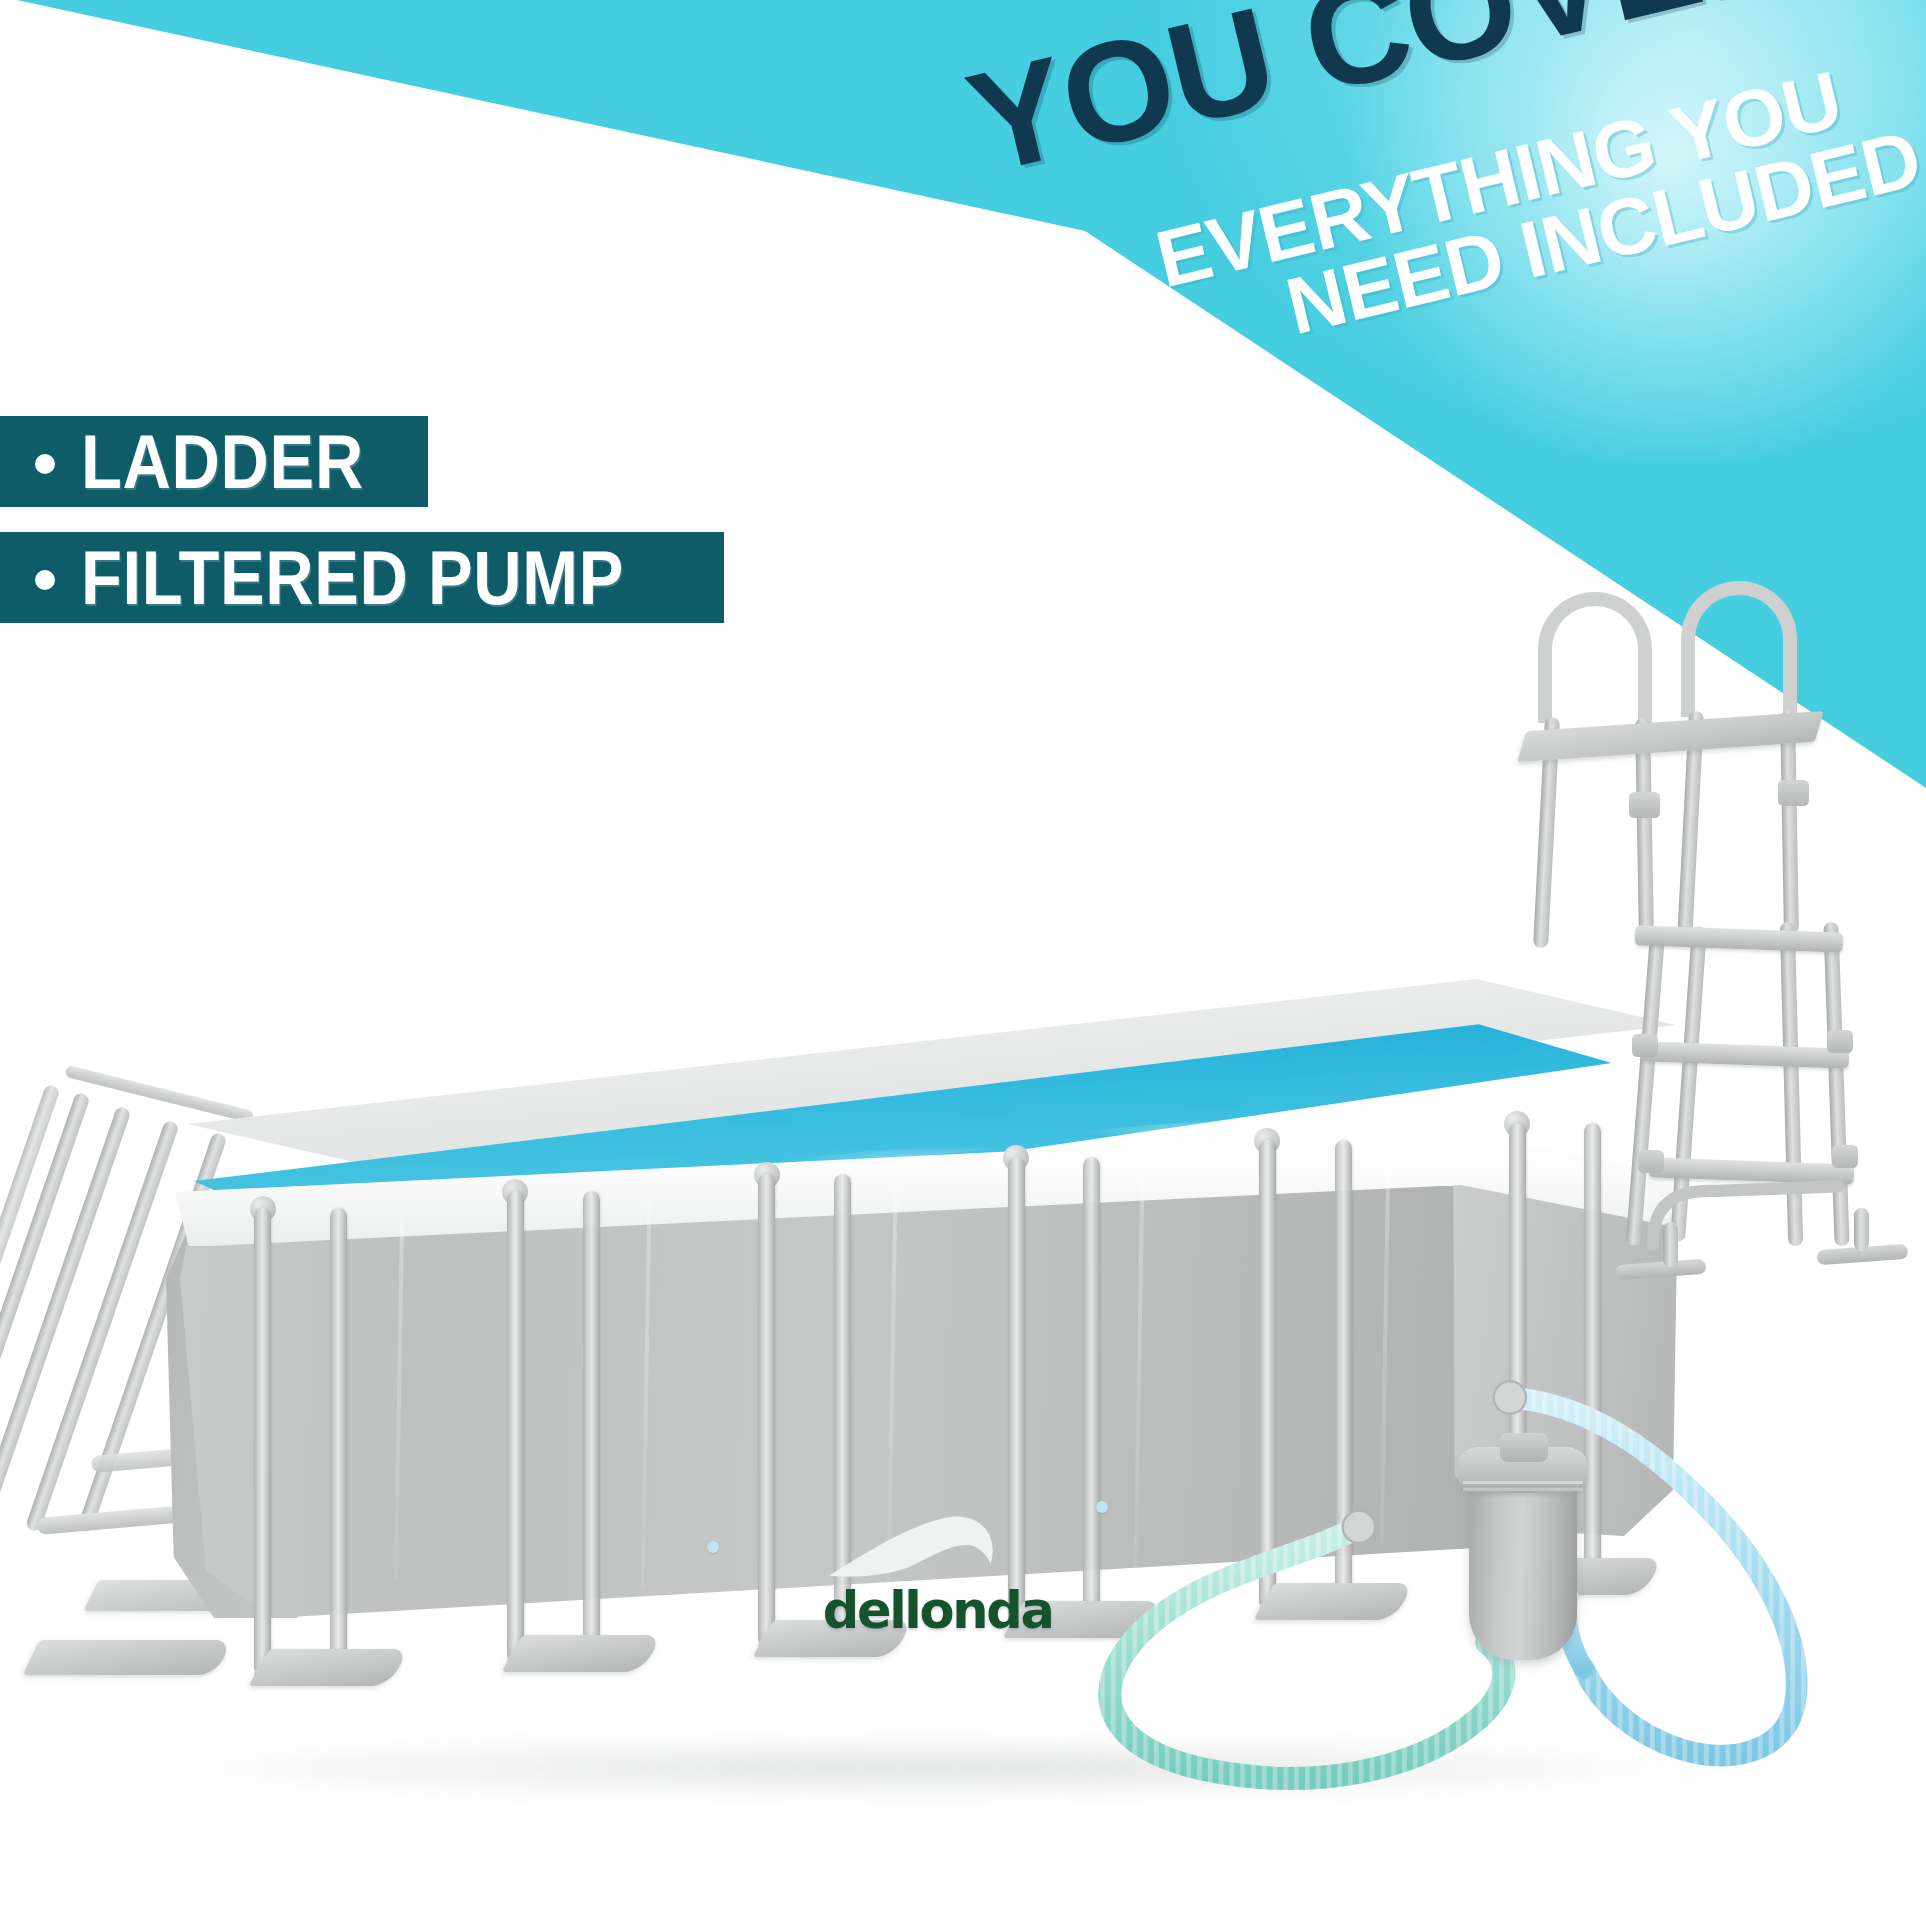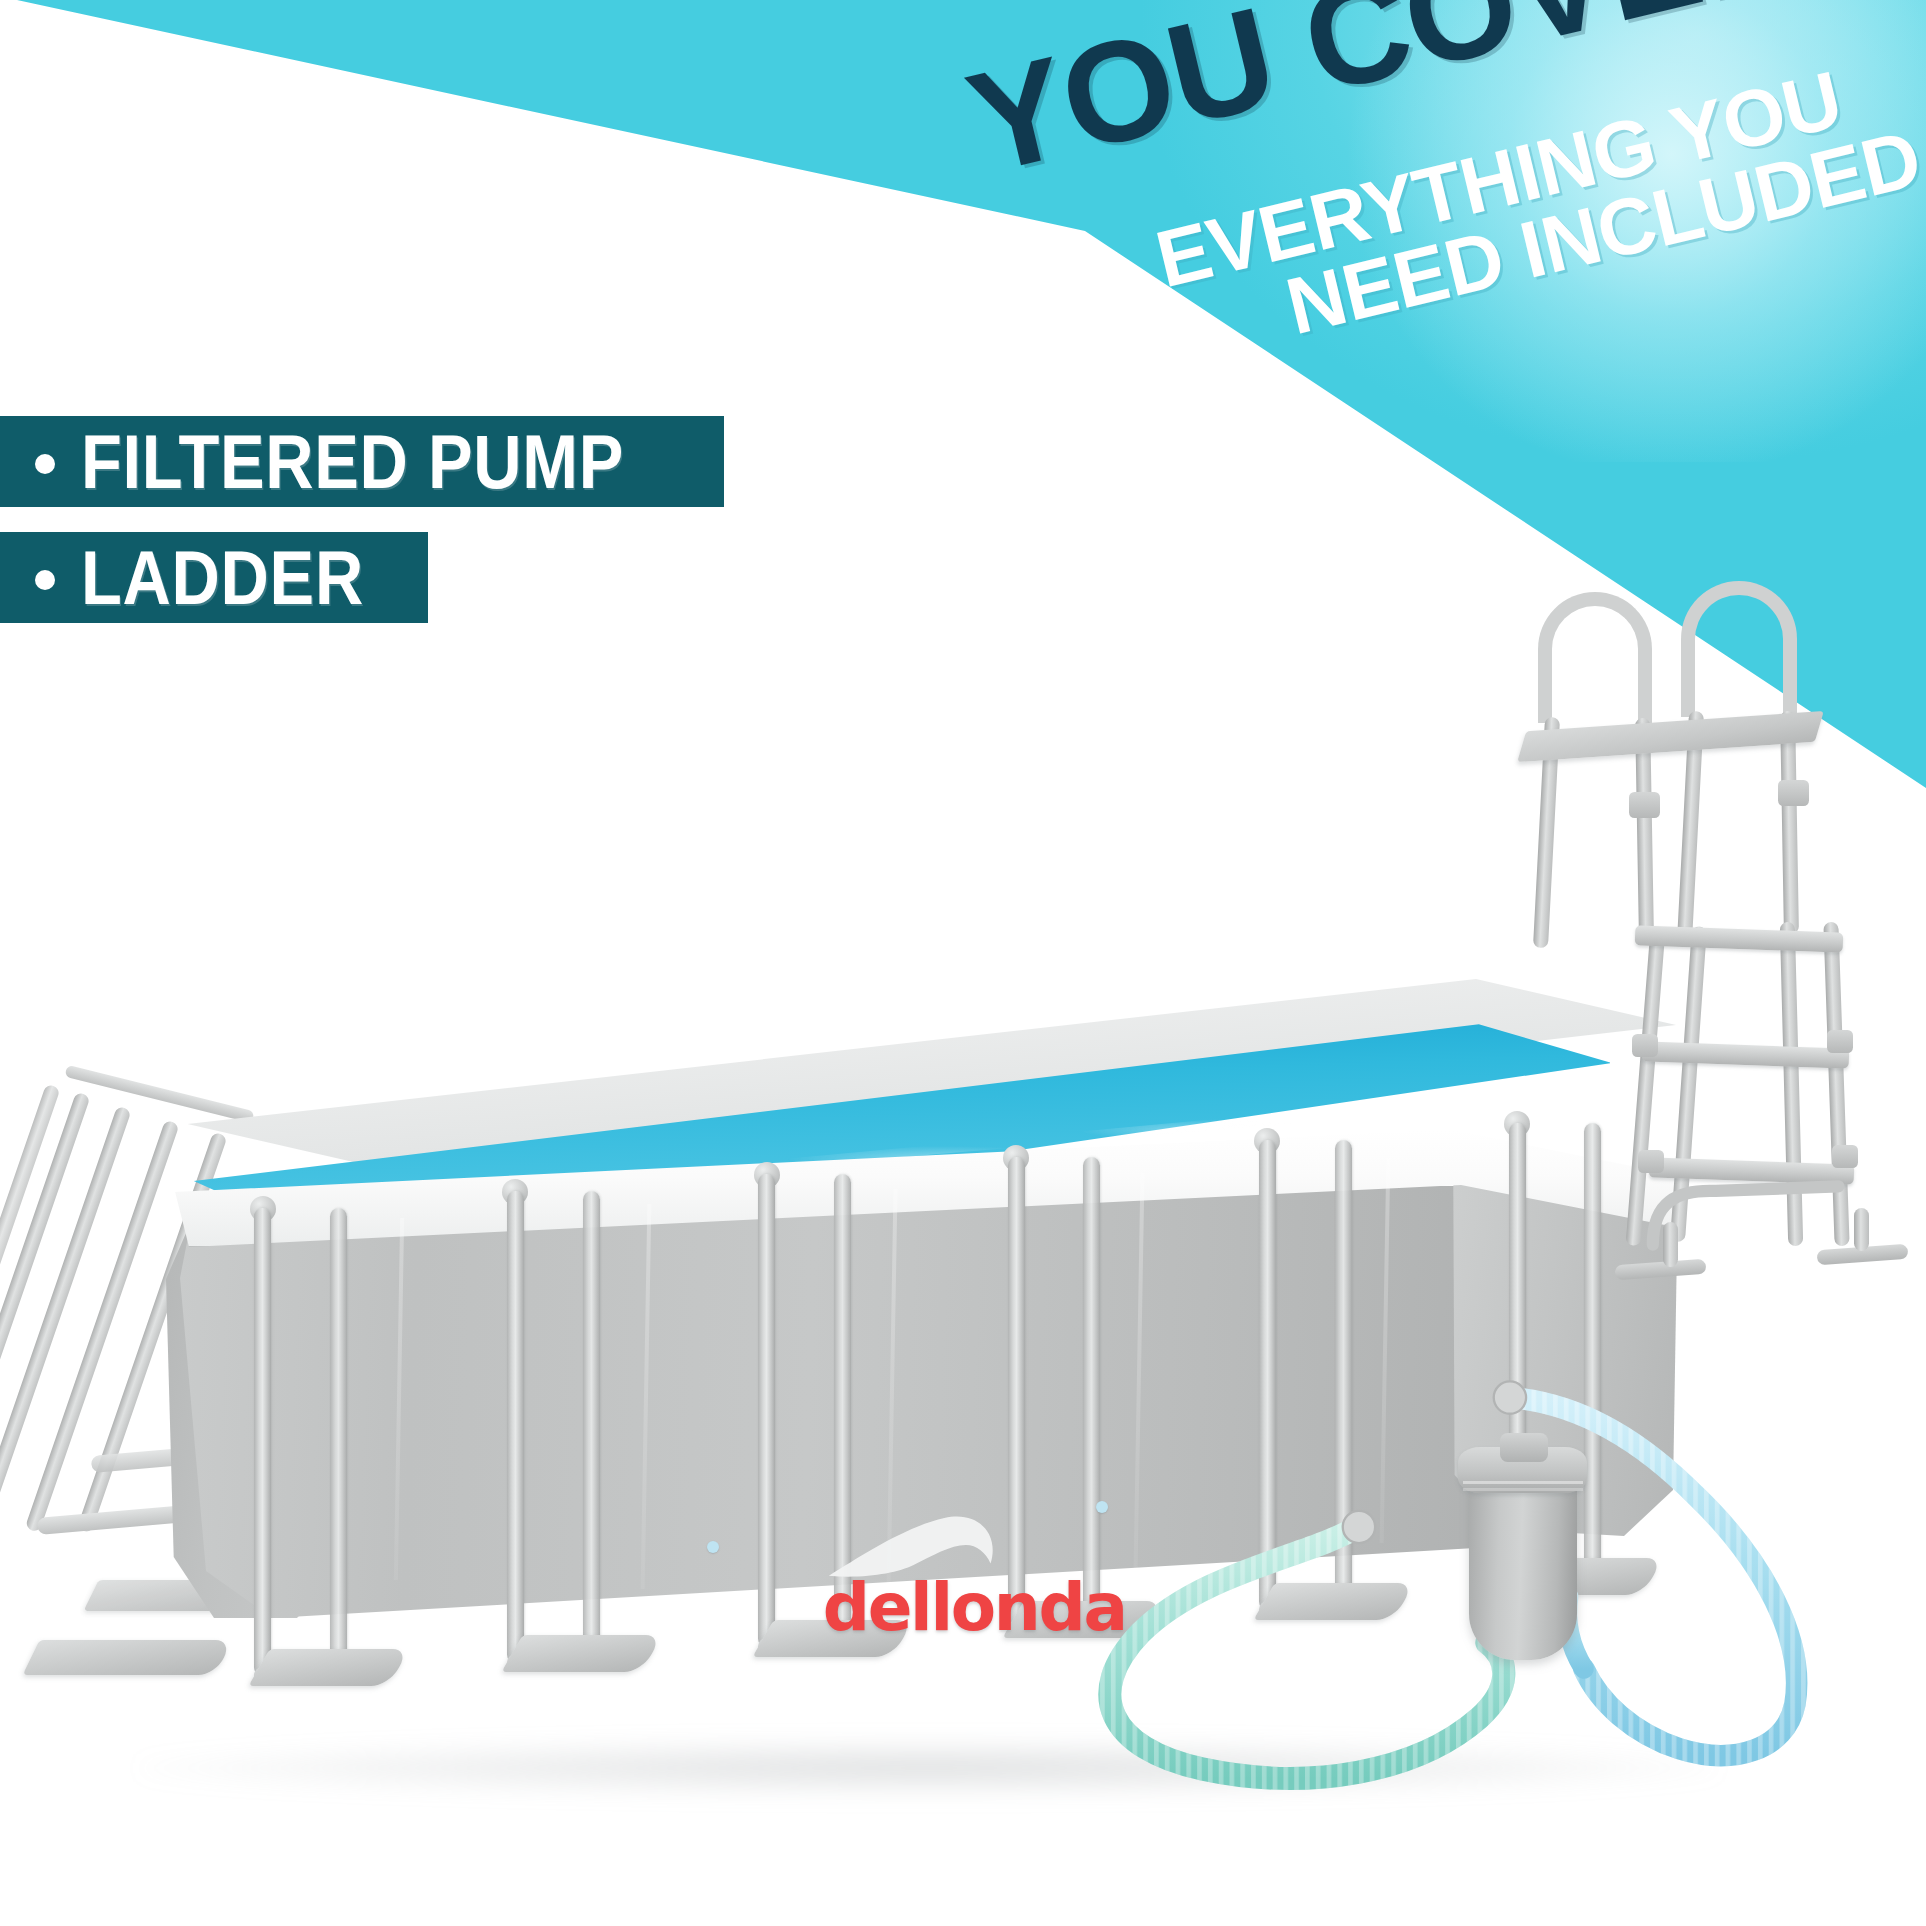--- a/index.html
+++ b/index.html
@@ -158,22 +158,22 @@
     position:absolute;width:3.9px;background:linear-gradient(180deg,rgba(255,255,255,.55),rgba(255,255,255,.12));
     opacity:.55;
   }
 
   
   .logo{
     position:absolute;left:649px;top:532px;width:254px;height:146px;z-index:6;
     pointer-events:none;
   }
   .logo .logo-word{
-    position:absolute;left:7.7px;top:64px;
-    color:#ef4444;font-size:66px;font-weight:bold;letter-spacing:-2.3px;
+    position:absolute;left:7.7px;top:74px;
+    color:#14532d;font-size:51px;font-weight:bold;letter-spacing:-2.3px;
     line-height:1;text-shadow:0 1.5px 3.1px rgba(120,125,128,.35);
     font-family:"DejaVu Sans", sans-serif;
   }
 
   
   .leg{
     position:absolute;
     width:17px;
     background:linear-gradient(90deg,#b2b4b4 0%,#d7d9d9 30%,#e7e9e9 50%,#c9cbcb 75%,#a9abab 100%);
     border-radius:8.5px;
@@ -272,25 +272,25 @@
     <span class="hl-line hl2">YOU COVERED</span>
   </div>
   <div class="sub-wrap">
     <span class="sub-line sub1">EVERYTHING YOU</span>
     <span class="sub-line sub2">NEED INCLUDED</span>
   </div>
 
   <div class="badges">
     <div class="badge">
       <span class="dot"></span>
-      <span class="btext">FILTERED PUMP</span>
+      <span class="btext">LADDER</span>
     </div>
     <div class="badge">
       <span class="dot"></span>
-      <span class="btext">LADDER</span>
+      <span class="btext">FILTERED PUMP</span>
     </div>
   </div>
 
   <div class="pool-scene">
 
     <div class="ground-shadow"></div>
 
     <div>
 
       <div class="aleg" style="left:76px;top:231px;height:432px;transform:rotate(19deg);"></div>

